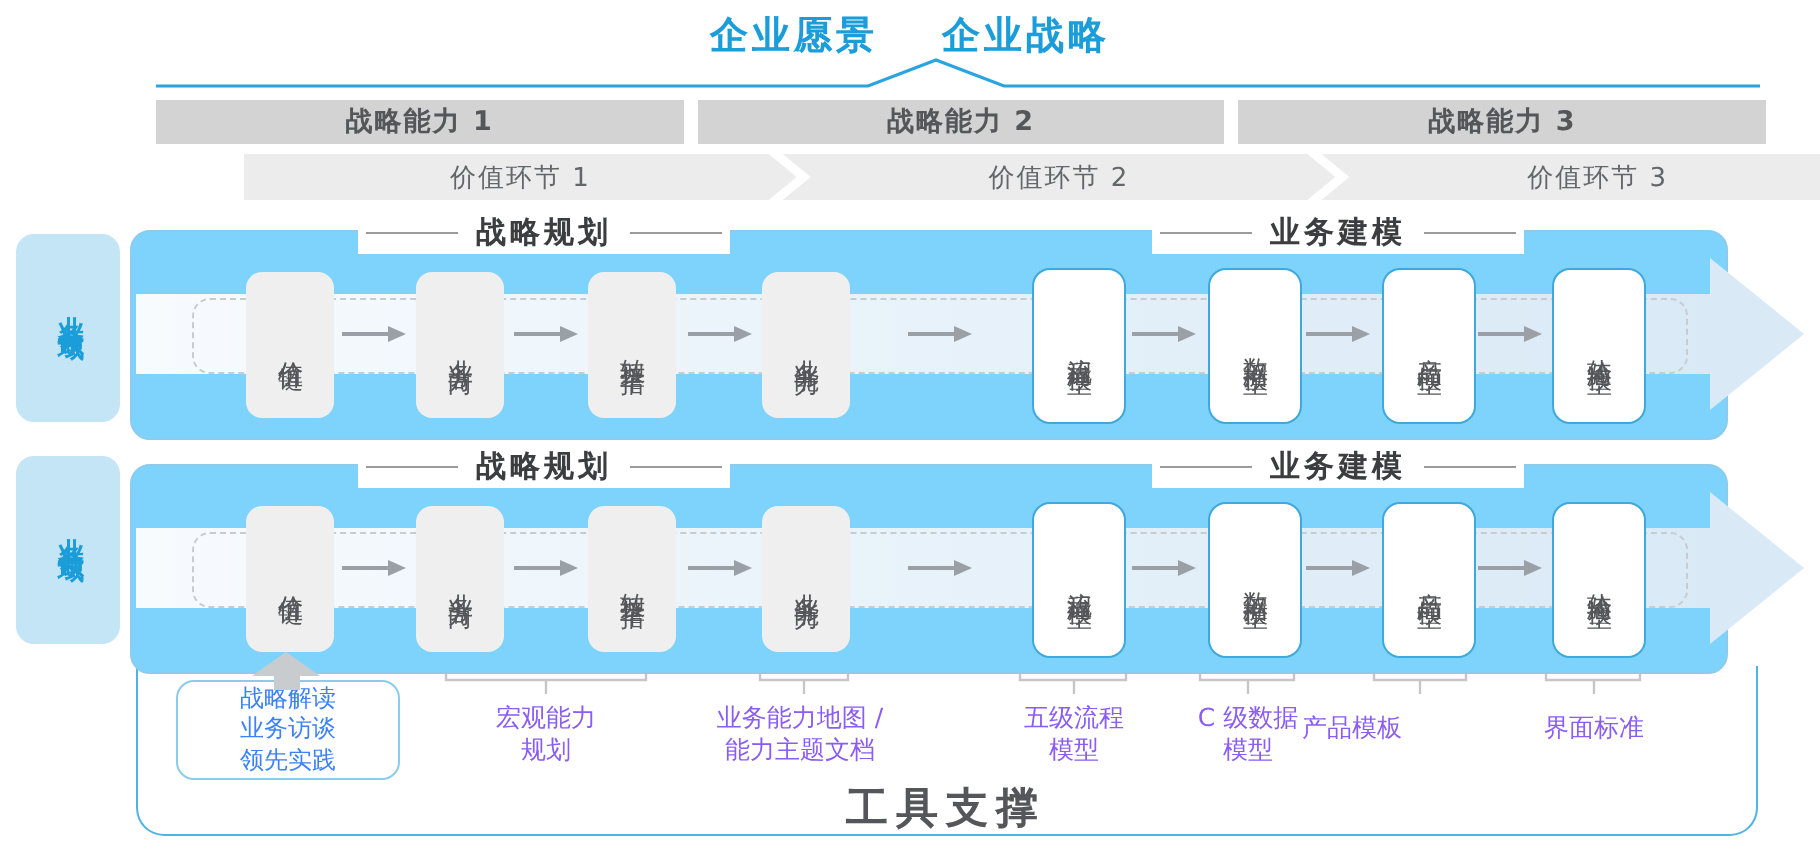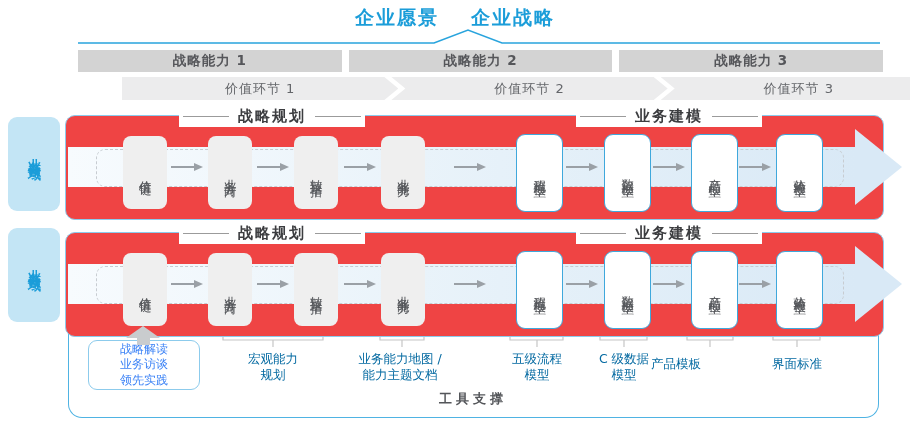--- a/index.html
+++ b/index.html
@@ -27,22 +27,22 @@
   .chev + .chev{margin-left:-7px;}
 
   
   .domain{position:absolute;left:8px;width:52px;height:94px;background:#c3e5f5;border-radius:9px;
           display:flex;align-items:center;justify-content:center;z-index:2;}
   .domain span{writing-mode:vertical-rl;text-orientation:mixed;font-size:13px;font-weight:bold;
                color:#1b9dd9;letter-spacing:3px;}
   .domain.d1{top:117px}.domain.d2{top:228px}
 
   
-  .panel{position:absolute;left:65px;width:797px;height:103px;background:#ef4444;
-         border:1px solid #8ccbec;border-radius:10px;z-index:2;padding-left:20px;}
+  .panel{position:absolute;left:65px;width:797px;height:103px;background:#7dd3fc;
+         border:1px solid #8ccbec;border-radius:10px;z-index:2;}
   .panel.r1{top:115px}.panel.r2{top:232px}
   .band{position:absolute;left:2px;top:31px;width:788px;height:40px;z-index:1;
         background:linear-gradient(90deg,#f7fbfe 0%,#e6f1f9 55%,#d9e9f6 100%);}
   .band-head{position:absolute;left:789px;top:13px;width:0;height:0;z-index:1;
         border-top:38px solid transparent;border-bottom:38px solid transparent;border-left:47px solid #d9e9f6;}
   .pipe{position:absolute;left:30px;top:33px;width:746px;height:36px;border:1px dashed #c7ccd1;
         border-radius:9px;z-index:2;}
   .hdr{position:absolute;top:-11px;height:22px;display:flex;align-items:center;gap:9px;
        background:#fff;padding:0 4px;z-index:4;transform:translateX(-50%);}
   .hdr .ln{width:46px;height:1px;background:#9b9b9b;}
@@ -66,29 +66,29 @@
   
   .up-arrow{position:absolute;left:126px;top:326px;width:34px;z-index:3;}
   .up-arrow .tri{margin:0 auto;width:0;height:0;border-left:17px solid transparent;
                  border-right:17px solid transparent;border-bottom:12px solid #c9ccce;}
   .up-arrow .stem{margin:0 auto;width:13px;height:7px;background:#c9ccce;}
   .src-box{position:absolute;left:88px;top:340px;width:110px;height:48px;background:#fff;
            border:1px solid #8ccbec;border-radius:9px;display:flex;flex-direction:column;
            align-items:center;justify-content:center;z-index:2;
            font-size:12px;color:#3b82f6;line-height:1.28;}
   .ann{position:absolute;top:351px;transform:translateX(-50%);text-align:center;
-       font-size:12.5px;color:#0369a1;line-height:1.3;z-index:2;white-space:nowrap;}
+       font-size:12.5px;color:#8b5cf6;line-height:1.3;z-index:2;white-space:nowrap;}
   .an1{left:273px}.an2{left:400px}.an3{left:537px}.an4{left:624px}
   .an5{left:676px;top:356px}.an6{left:797px;top:356px}
 
   
   .tool-frame{position:absolute;left:68px;top:333px;width:809px;height:84px;z-index:0;
               border:1.4px solid #4fb3e3;border-top:none;border-radius:0 0 14px 14px;}
   .tool-label{position:absolute;left:473px;top:390px;transform:translateX(-50%);z-index:2;
-              font-size:13px;font-weight:bold;color:#54565a;letter-spacing:4px;}
+              font-size:21px;font-weight:bold;color:#54565a;letter-spacing:4px;}
 </style>
 </head>
 <body>
 
 <div class="canvas">
 
   <div class="title-row">
     <span>企业愿景</span>
     <span>企业战略</span>
   </div>

